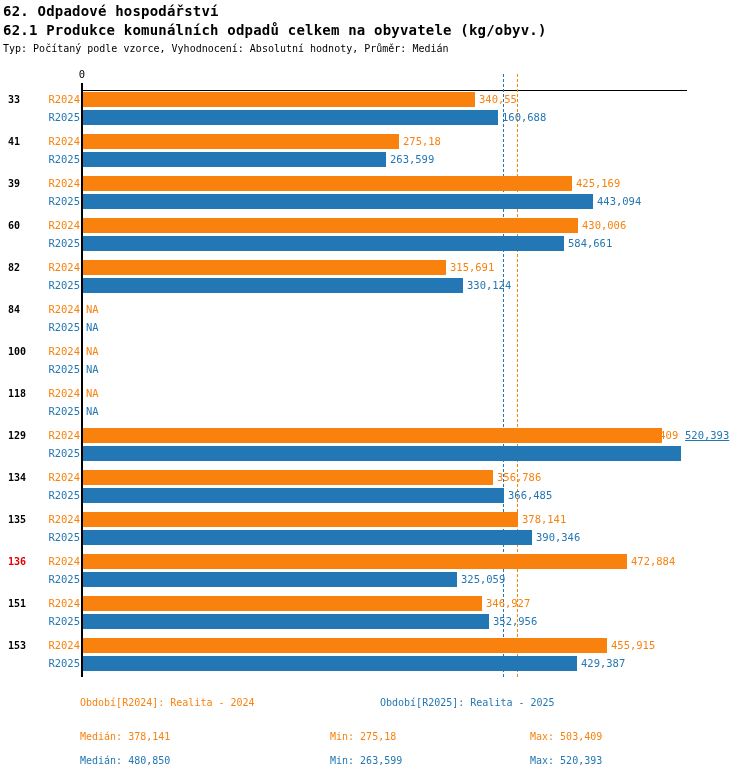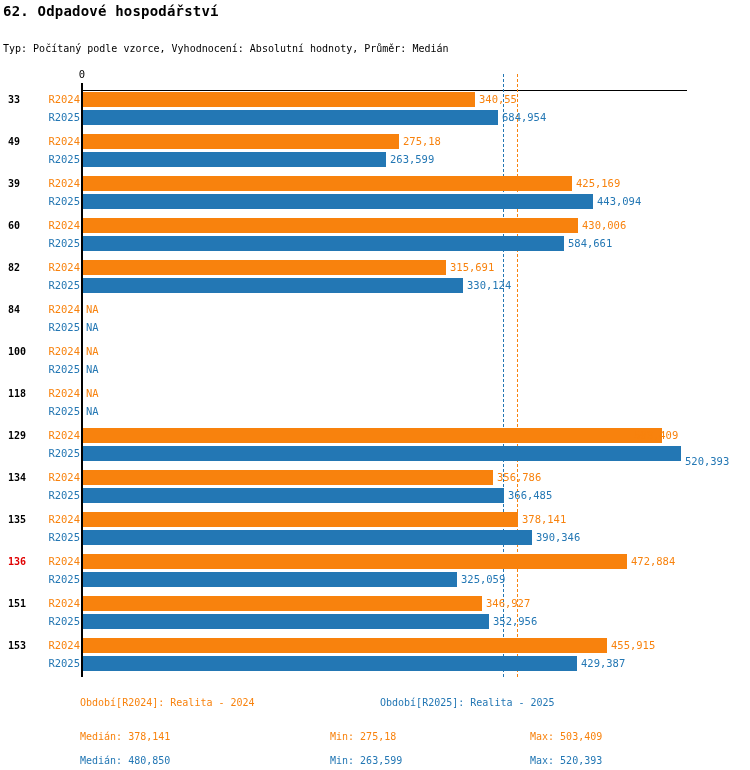--- a/index.html
+++ b/index.html
@@ -69,40 +69,41 @@
   .fc1 { left: 80px; }
   .fc2 { left: 330px; }
   .fc3 { left: 530px; }
 </style>
 </head>
 <body>
 
 <div class="page">
 
   <div class="title1">62. Odpadové hospodářství</div>
+  <div class="title2">62.1 Produkce komunálních odpadů celkem na obyvatele (kg/obyv.)</div>
   <div class="meta">Typ: Počítaný podle vzorce, Vyhodnocení: Absolutní hodnoty, Průměr: Medián</div>
 
   <div>
     <div class="zero-label">0</div>
     <div class="y-axis"></div>
     <div class="x-axis"></div>
     <div class="median-line" id="median-r2025" style="left: 503.458px; border-left-color: rgb(35, 119, 180);"></div>
     <div class="median-line" id="median-r2024" style="left: 516.862px; border-left-color: rgb(248, 130, 13);"></div>
     <div id="chart-rows">
         <div class="group" style="top: 92px;">
           <div class="cat">33</div>
           <div class="slab" style="top: 0px; color: rgb(248, 130, 13);">R2024</div>
           <div class="bar" style="top: 0px; width: 392px; background: rgb(248, 130, 13);"></div>
           <div class="val" style="top: 0px; left: 479px; color: rgb(248, 130, 13);">340,55</div>
           <div class="slab" style="top: 18px; color: rgb(35, 119, 180);">R2025</div>
           <div class="bar" style="top: 18px; width: 415px; background: rgb(35, 119, 180);"></div>
-          <div class="val" style="top: 18px; left: 502px; color: rgb(35, 119, 180);">684,954</div>
+          <div class="val" style="top: 18px; left: 502px; color: rgb(35, 119, 180);">160,688</div>
         </div>
         <div class="group" style="top: 134px;">
-          <div class="cat">49</div>
+          <div class="cat">41</div>
           <div class="slab" style="top: 0px; color: rgb(248, 130, 13);">R2024</div>
           <div class="bar" style="top: 0px; width: 316px; background: rgb(248, 130, 13);"></div>
           <div class="val" style="top: 0px; left: 403px; color: rgb(248, 130, 13);">275,18</div>
           <div class="slab" style="top: 18px; color: rgb(35, 119, 180);">R2025</div>
           <div class="bar" style="top: 18px; width: 303px; background: rgb(35, 119, 180);"></div>
           <div class="val" style="top: 18px; left: 390px; color: rgb(35, 119, 180);">263,599</div>
         </div>
         <div class="group" style="top: 176px;">
           <div class="cat">39</div>
           <div class="slab" style="top: 0px; color: rgb(248, 130, 13);">R2024</div>
@@ -151,21 +152,21 @@
           <div class="slab" style="top: 18px; color: rgb(35, 119, 180);">R2025</div>
           <div class="val" style="top: 18px; left: 86px; color: rgb(35, 119, 180);">NA</div>
         </div>
         <div class="group" style="top: 428px;">
           <div class="cat">129</div>
           <div class="slab" style="top: 0px; color: rgb(248, 130, 13);">R2024</div>
           <div class="bar" style="top: 0px; width: 579px; background: rgb(248, 130, 13);"></div>
           <div class="val" style="top: 0px; left: 634px; color: rgb(248, 130, 13);">503,409</div>
           <div class="slab" style="top: 18px; color: rgb(35, 119, 180);">R2025</div>
           <div class="bar" style="top: 18px; width: 598px; background: rgb(35, 119, 180);"></div>
-          <div class="val" style="top: 26px; left: 685px; color: rgb(35, 119, 180);">520,393</div>
+          <div class="val" style="top: 0; left: 685px; color: rgb(35, 119, 180); text-decoration: underline;">520,393</div>
         </div>
         <div class="group" style="top: 470px;">
           <div class="cat">134</div>
           <div class="slab" style="top: 0px; color: rgb(248, 130, 13);">R2024</div>
           <div class="bar" style="top: 0px; width: 410px; background: rgb(248, 130, 13);"></div>
           <div class="val" style="top: 0px; left: 497px; color: rgb(248, 130, 13);">356,786</div>
           <div class="slab" style="top: 18px; color: rgb(35, 119, 180);">R2025</div>
           <div class="bar" style="top: 18px; width: 421px; background: rgb(35, 119, 180);"></div>
           <div class="val" style="top: 18px; left: 508px; color: rgb(35, 119, 180);">366,485</div>
         </div>

